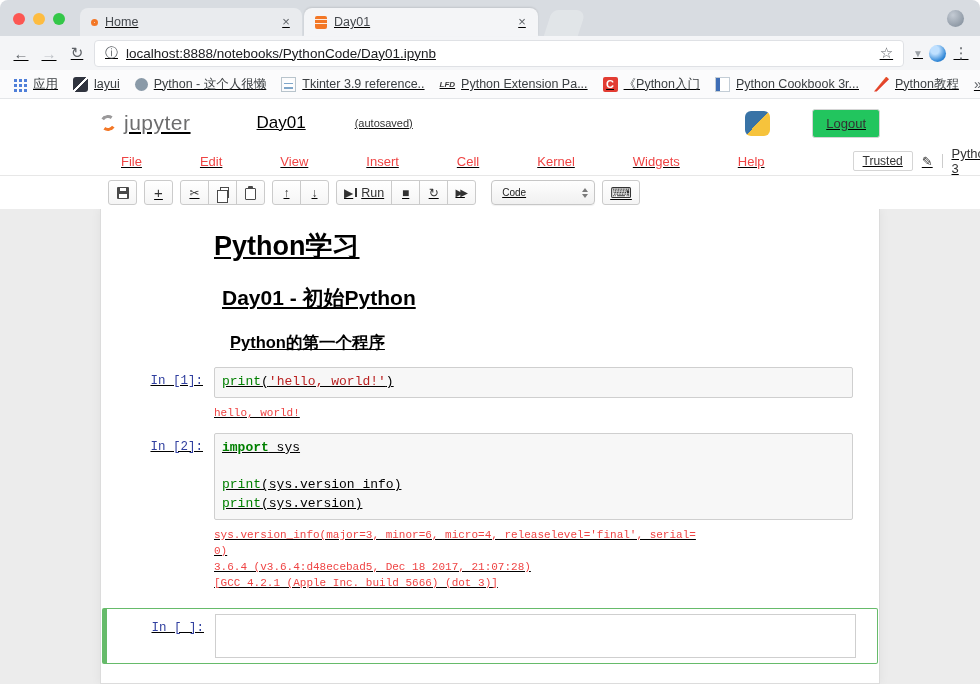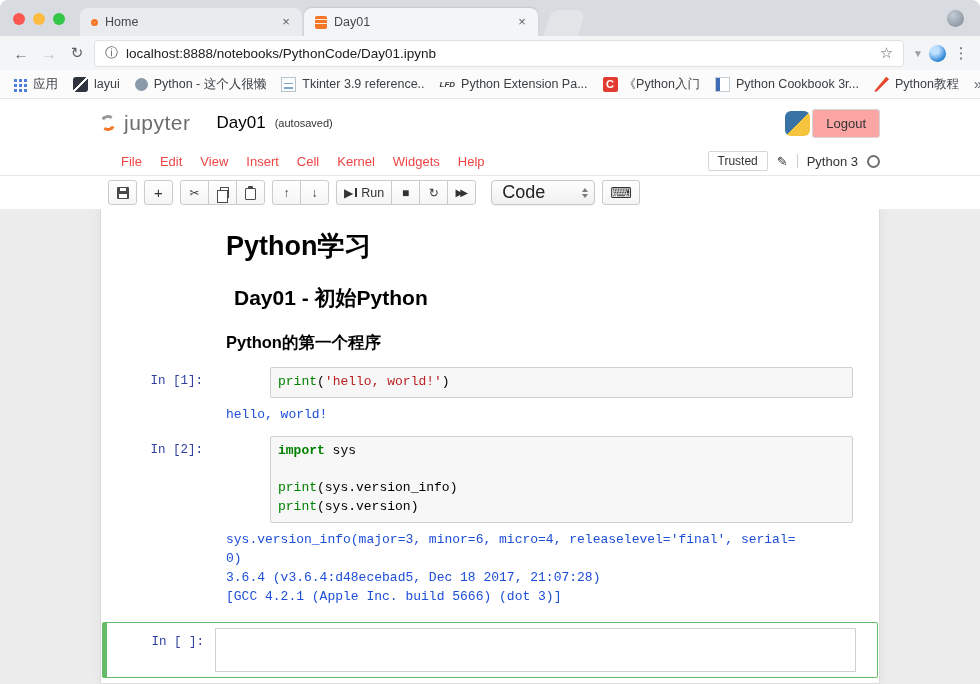--- a/index.html
+++ b/index.html
@@ -1,19 +1,19 @@
 <!DOCTYPE html>
 <html><head>
 <meta charset="utf-8">
 <style>
   * { box-sizing: border-box; margin: 0; padding: 0; }
   html,body { background:#ffffff; }
   body { font-family: "Liberation Sans", sans-serif; }
   #window { width:980px; height:684px; position:relative; overflow:hidden;
-            background:#fff; border-radius:8px 8px 0 0; }
+            background:#fff; border-radius:8px 8px 0 0;text-decoration:underline; }
 
   
   .tabbar { height:36px; background:#d8dce1; position:relative; display:flex; align-items:flex-end; }
   .traffic { position:absolute; left:13px; top:13px; display:flex; gap:8px; }
   .light { width:12px; height:12px; border-radius:50%; }
   .l-red{background:#fc5753;} .l-yellow{background:#fdbc40;} .l-green{background:#33c748;}
   .tab { height:28px; display:flex; align-items:center; gap:7px; padding:0 8px 0 11px;
          border-radius:8px 8px 0 0; font-size:12.5px; color:#45494e; }
   .tab-inactive { background:#e9ebee; width:222px; margin-left:80px; }
   .tab-active { background:#f4f5f7; width:234px; margin-left:2px; box-shadow:0 -1px 2px rgba(0,0,0,.10); }
@@ -58,31 +58,31 @@
              display:flex; align-items:center; }
   .fav-c { background:#e23c32; border-radius:2px; color:#fff; font-size:11px; font-weight:bold;
            display:flex; align-items:center; justify-content:center; }
   .fav-book { background:linear-gradient(90deg,#3e6db5 32%,#fff 32%); border:1px solid #c3cdd6; }
   .fav-feather { background:linear-gradient(135deg,#f5a623,#e0332c 60%,#7b2d8b);
                  clip-path:polygon(0 100%, 82% 0, 100% 18%, 18% 100%); }
   .bk-overflow { margin-left:auto; color:#5f6368; font-size:14px; }
 
   
   .jp-header { height:48px; background:#fff; }
-  .wrap { width:780px; margin:0 auto; height:100%; display:flex; align-items:center; }
+  .wrap { width:780px; margin:0 auto; height:100%; display:flex; align-items:center;gap:40px; }
   .jlogo { display:flex; align-items:center; gap:8px; }
   .jlogo-ic { width:16px; height:16px; border-radius:50%; border:3px solid transparent;
               border-bottom-color:#f37726; border-top-color:#9a999a; transform:rotate(-10deg); }
   .jlogo-tx { font-size:21px; color:#6d6d6e; letter-spacing:.5px; }
   .nbname { margin-left:26px; font-size:17px; color:#000; }
   .autosv { margin-left:9px; font-size:11px; color:#333; }
   .pylogo { margin-left:auto; width:25px; height:25px; border-radius:6px;
             background:linear-gradient(135deg,#3973a6 0 50%,#f6c33c 50% 100%); }
   .logout { margin-left:2px; border:1px solid #d5d5d5; border-radius:3px; padding:6px 13px;
-            font-size:13px; color:#333; background:#fca5a5; }
+            font-size:13px; color:#333; background:#22c55e; }
 
   
   .jp-menubar { height:29px; background:#fff; border-bottom:1px solid #e7e7e7; }
   .jp-menubar .wrap { padding-left:12px; }
   .menu-item { padding:0 9px; font-size:13px; color:#ef4444; }
   .menu-right { margin-left:auto; display:flex; align-items:center; gap:9px;padding-left:39px; }
   .trusted { border:1px solid #d5d5d5; border-radius:2px; padding:2px 9px; font-size:12px; color:#333; background:#fff; }
   .pencil { font-size:13px; color:#333; }
   .ker-sep { width:1px; height:14px; background:#ccc; }
   .kername { font-size:13px; color:#333; }
@@ -107,55 +107,55 @@
                      border:1px solid #4a4a4a; background:#fff; }
   .ico-paste { position:relative; width:11px; height:12px; border:1px solid #4a4a4a; border-radius:1px; background:#fff; margin-top:2px; }
   .ico-paste::before { content:""; position:absolute; left:2px; top:-3px; width:5px; height:3px; background:#4a4a4a; border-radius:1px; }
   .plus-g { font-size:15px; line-height:1; }
   .runbar { width:2px; height:9px; background:#333; margin-left:-2px; }
   .run-label { font-size:12.5px; }
   .ff { letter-spacing:-3px; font-size:10px; padding-right:3px; }
   .kbd-g { font-size:15px; }
   .cellsel { height:25px; width:104px; border:1px solid #c6c6c6; border-radius:4px;
              background:linear-gradient(#fefefe,#f0f0f0); display:flex; align-items:center;
-             justify-content:space-between; padding:0 6px 0 10px; font-size:18px; color:#222;
+             justify-content:space-between; padding:0 6px 0 10px; font-size:10px; color:#222;
              box-shadow:0 1px 1px rgba(0,0,0,.06); margin-left:8px; }
   .sel-arrows { display:flex; flex-direction:column; gap:2px; align-items:center; }
   .tri { width:0; height:0; border-left:3.5px solid transparent; border-right:3.5px solid transparent; }
   .tri-up { border-bottom:4px solid #7a7a7a; }
   .tri-dn { border-top:4px solid #7a7a7a; }
 
   
   .nb-area { height:475px; background:#ececec; overflow:hidden; }
   .nb-page { width:780px; margin:0 auto; min-height:475px; background:#fff;
              border:1px solid #dcdcdc; border-top:none; box-shadow:0 0 10px rgba(0,0,0,.06);
              padding-top:13px; }
-  .row { display:flex;gap:12px; }
+  .row { display:flex; }
   .pcol { width:113px; flex:none; text-align:right; padding-right:11px; padding-top:7px;
           font-family:"Liberation Mono","DejaVu Sans Mono",monospace; font-size:12.5px; color:#303f9f; }
   .bcol { flex:1; margin-right:26px; min-width:0; }
   .md-cell { padding:6px 0; }
   .md-h1 { font-size:27px; font-weight:bold; color:#000; }
   .md-h2 { font-size:21px; font-weight:bold; color:#000; }
-  .md-h3 { font-size:16.5px; font-weight:bold; color:#000; }
+  .md-h3 { font-size:16.5px; font-weight:bold; color:#000;margin-left:16px; }
   .pad-h1 { padding:6px 0 10px; }
   .pad-h2 { padding:10px 8px 8px; }
   .pad-h3a { padding:12px 0 8px; }
   .pad-h3b { padding:16px 0 8px; }
   .code-cell { padding:5px 0; }
   .inputbox { flex:1; margin-right:26px; border:1px solid #cfcfcf; border-radius:2px; background:#f7f7f7;
               padding:5px 7px; font-family:"Liberation Mono","DejaVu Sans Mono",monospace;
-              font-size:13px; line-height:1.45; color:#000;margin-left:44px; }
+              font-size:13px; line-height:1.45; color:#000; }
   .code-line { min-height:18.8px; white-space:pre; }
   .cm-kw { color:#008000; font-weight:bold; }
   .cm-bi { color:#008000; }
   .cm-str { color:#ba2121; }
   .out-row { padding:3px 0 6px; }
   .out-text { flex:1; margin-right:26px; font-family:"Liberation Mono","DejaVu Sans Mono",monospace;
-              font-size:13px; line-height:1.45; white-space:pre-wrap; word-break:break-word; color:#1d4ed8; }
+              font-size:11px; line-height:1.45; white-space:pre-wrap; word-break:break-word; color:#ef4444; }
   .cell-edit { display:flex; margin:10px 1px 0; border:1px solid #66bb6a; border-left:5px solid #66bb6a;
                border-radius:2px; padding:5px 0; min-height:56px; background:#fff; }
   .cell-edit .pcol { width:108px; }
   .inputbox-edit { flex:1; margin-right:21px; border:1px solid #cfcfcf; background:#fff;
                    min-height:40px; padding:5px 7px; }
 </style>
 </head>
 <body>
 
 <div id="window">

